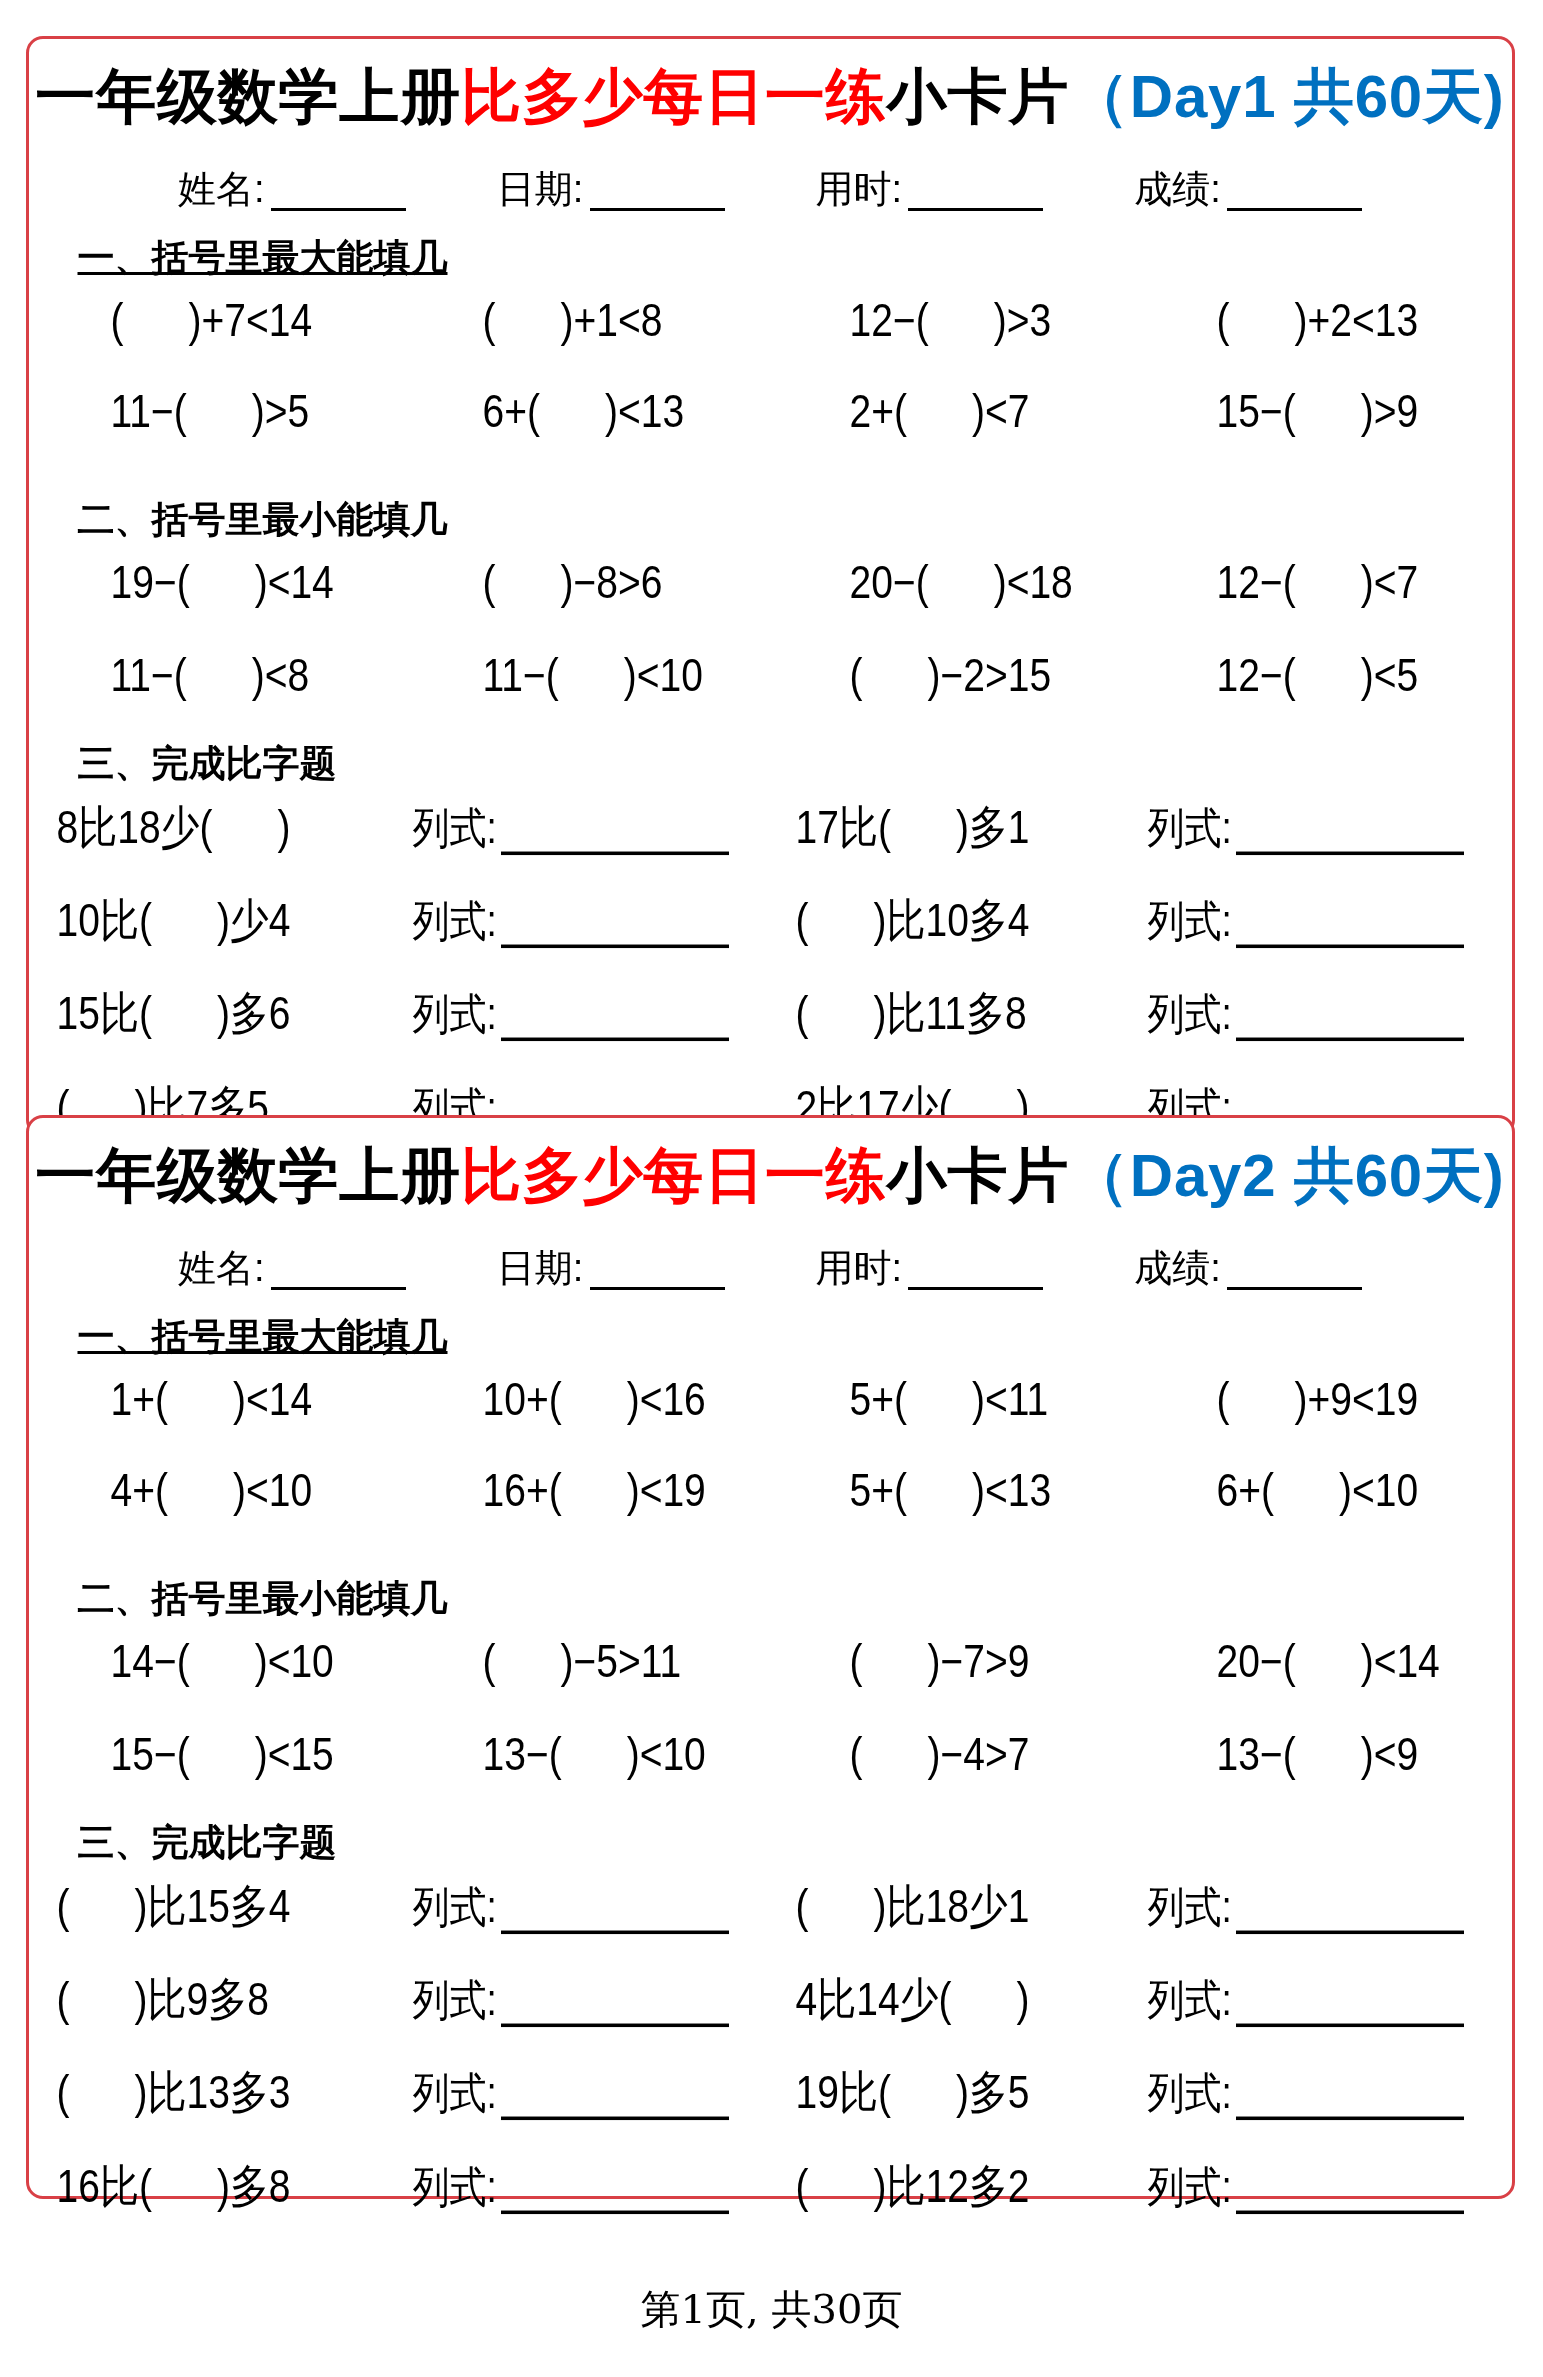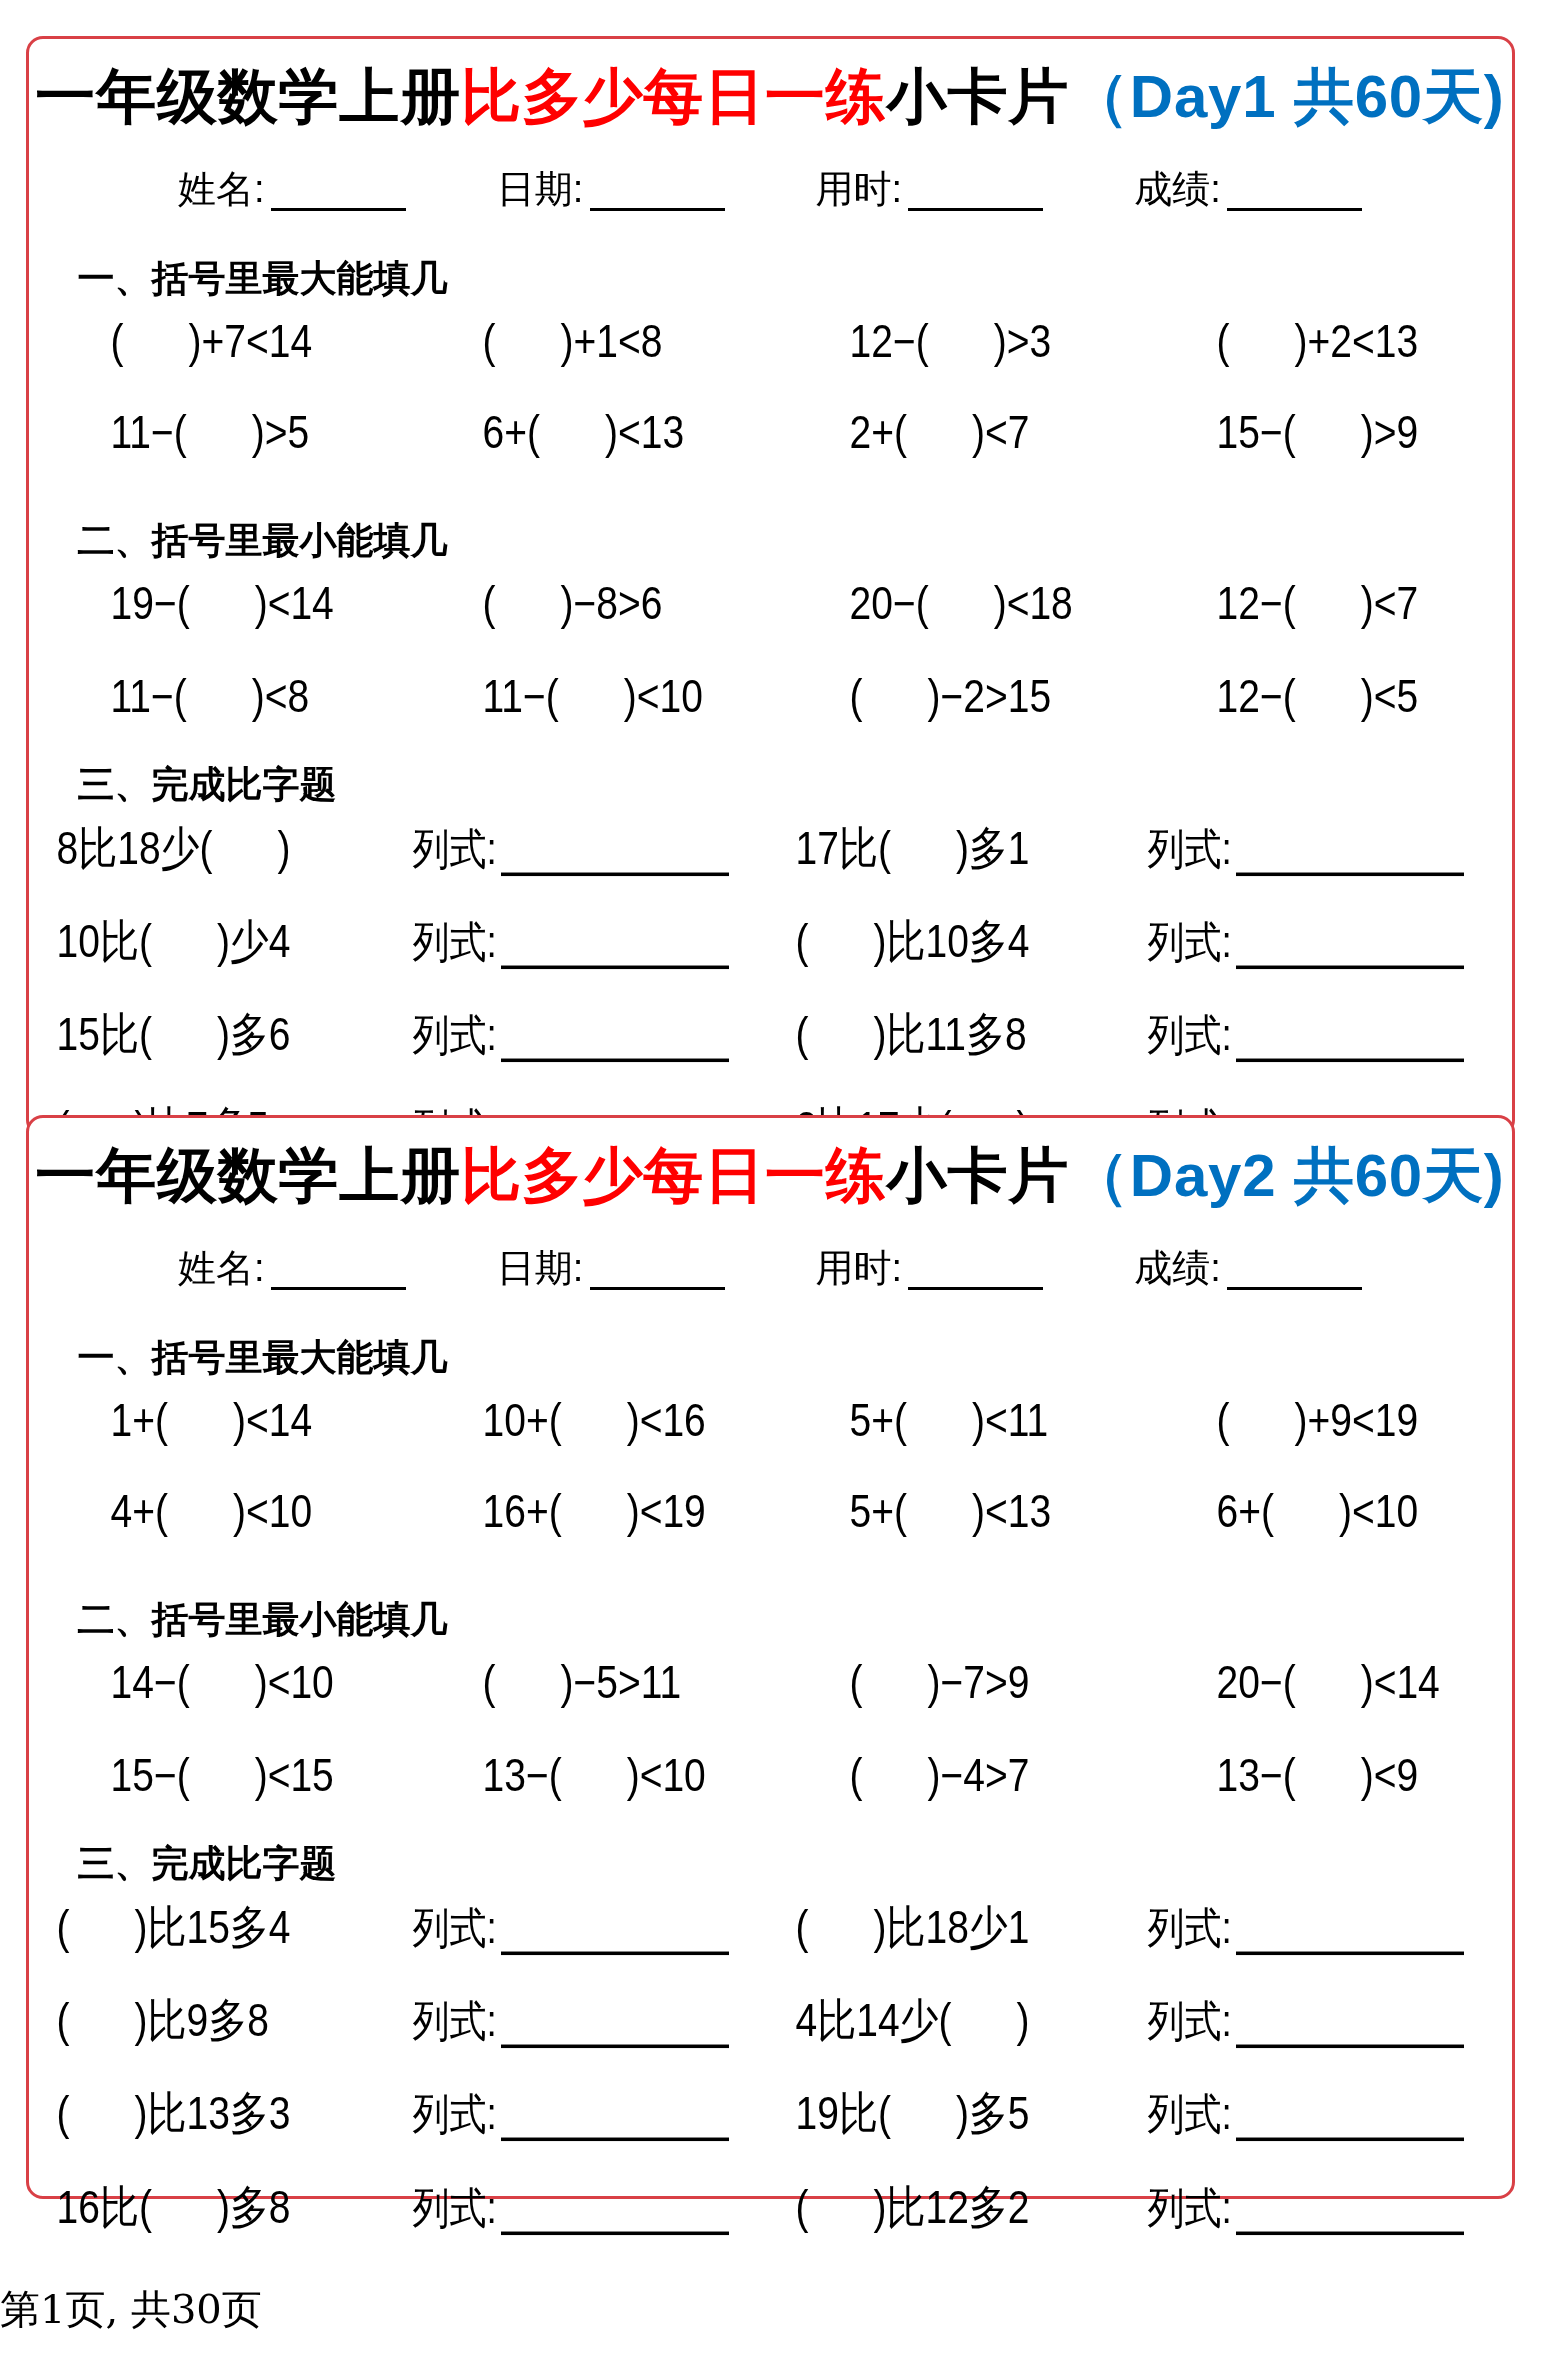--- a/index.html
+++ b/index.html
@@ -23,41 +23,41 @@
   .info-row{
     display:flex;justify-content:center;align-items:flex-end;
     margin-top:36px;font-size:38px;line-height:1.2;gap:91px;
   }
   .info-field{display:flex;align-items:flex-end;}
   .info-blank{
     display:block;width:135px;height:6.2px;margin-left:6.2px;margin-bottom:1.5px;
     border-bottom:3.1px solid #000;
   }
   .sec-h{font-size:37px;font-weight:bold;line-height:1.15;margin-left:49px;}
-  .mh1{margin-top:45px;}  
+  .mh1{margin-top:24px;text-decoration:underline;}  
   .mh2{margin-top:64px;}  
   .mh3{margin-top:44px;}  
   .row{
     display:grid;font-size:39px;line-height:1.15;
     transform:scaleY(1.18);transform-origin:50% 50%;
   }
   .r4a{grid-template-columns:372px 367px 367px auto;padding-left:82px;}
   .r4b{grid-template-columns:356px 383px 352px auto;padding-left:28px;}
   .m-first{margin-top:20px;}
   .m-next{margin-top:46px;}
   .m-next2{margin-top:48px;}
   .m-next3{margin-top:49px;}
   .prob{white-space:pre;}
   .lieshi{display:flex;align-items:flex-end;font-size:37px;}
   .ans-blank{
     display:block;flex:0 0 228px;height:6.2px;margin-left:4.6px;margin-bottom:0px;
     border-bottom:3.1px solid #000;
   }
   .footer{
-    position:absolute;top:2282px;left:0;width:100%;
+    position:absolute;top:2282px;left:0;width:100%;text-align:center;
     font-size:40px;font-family:"DejaVu Serif","Liberation Serif",serif;
   }
 </style>
 </head>
 <body>
 
 <div class="card" id="card1">
   <div class="title"><span>一年级数学上册</span><span class="t-red">比多少每日一练</span><span>小卡片</span><span class="t-blue">（Day1 共60天)</span></div>
 
   <div class="info-row">

